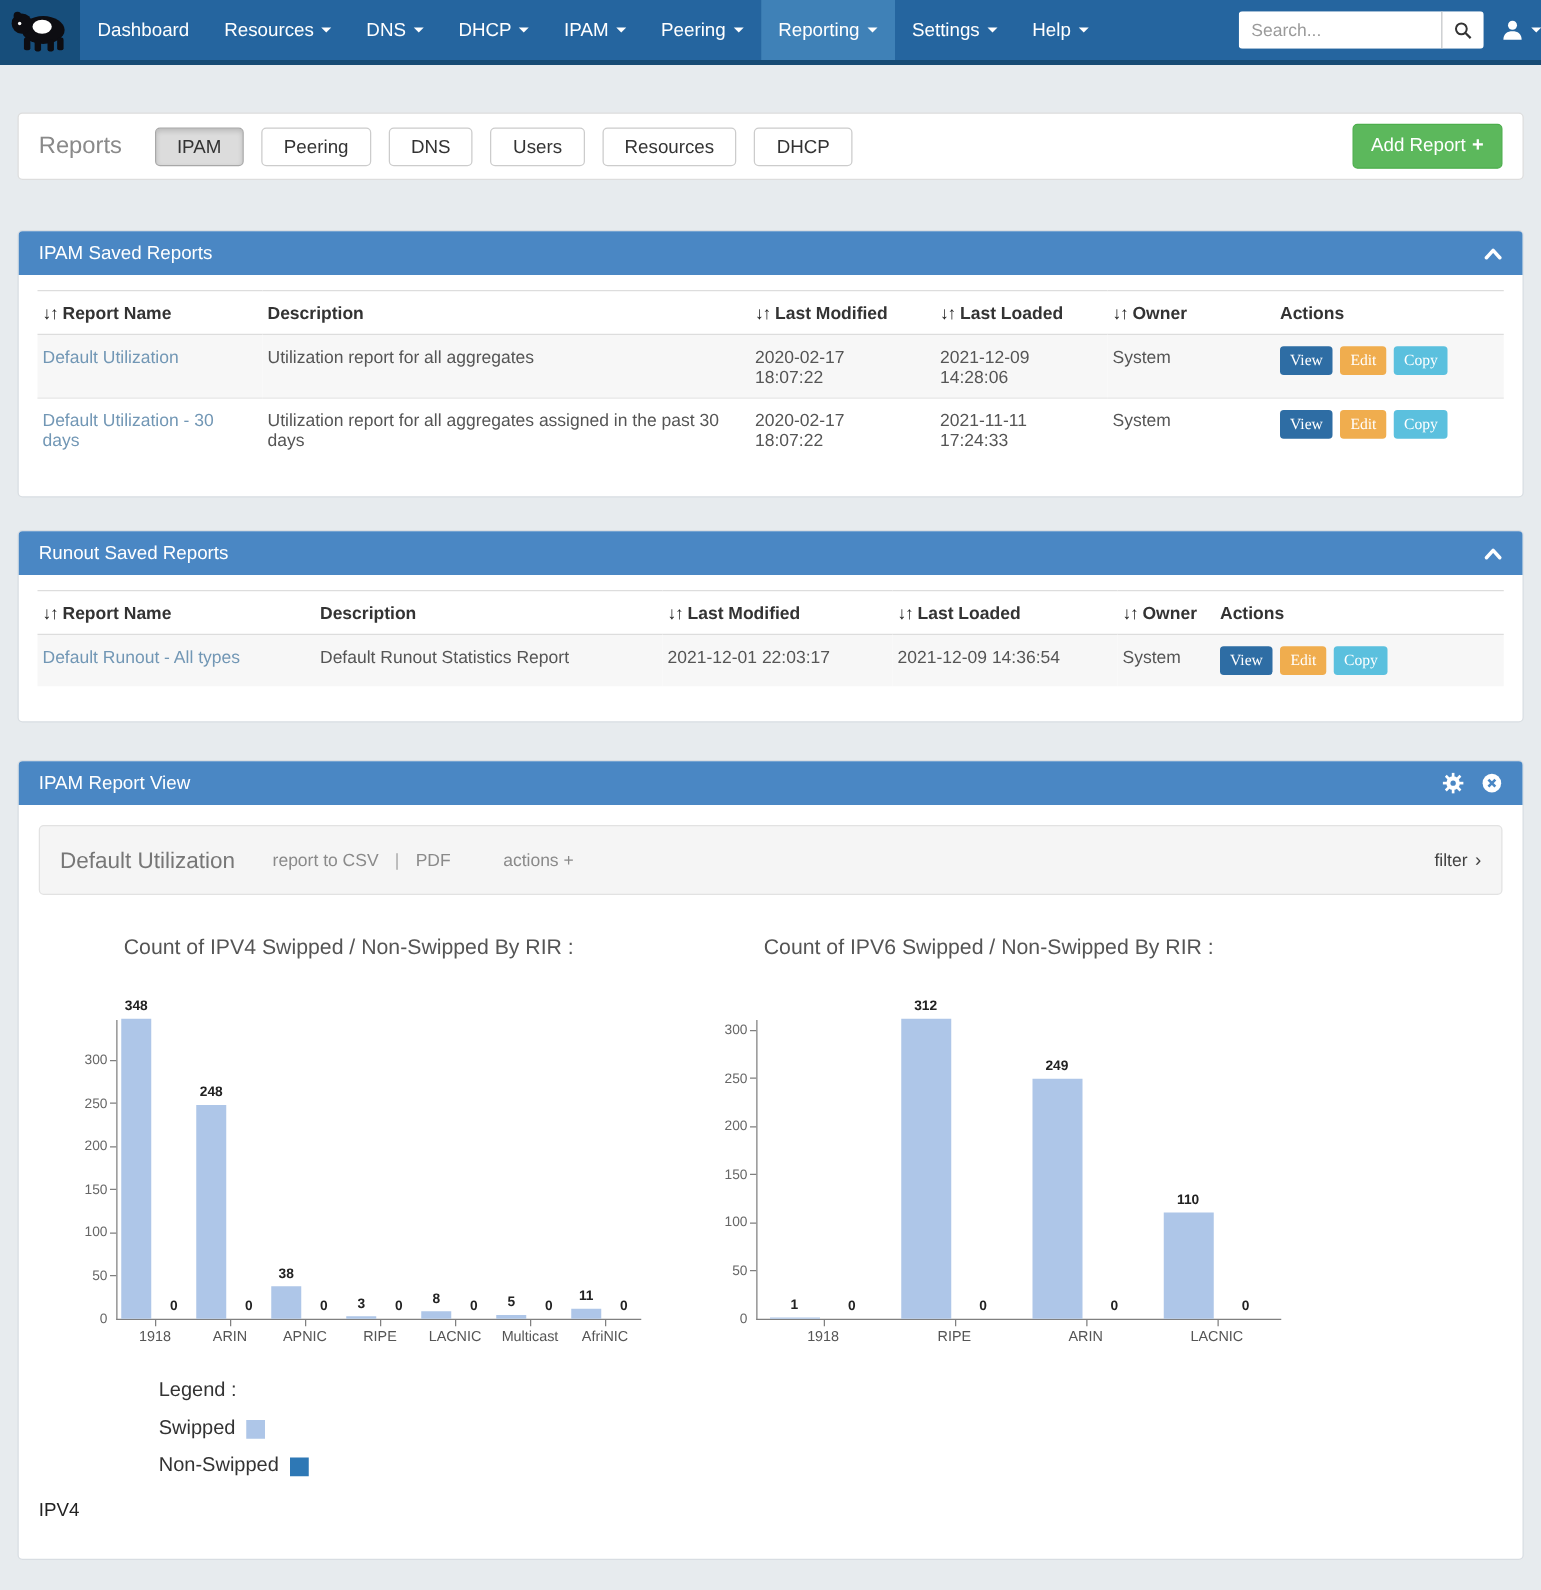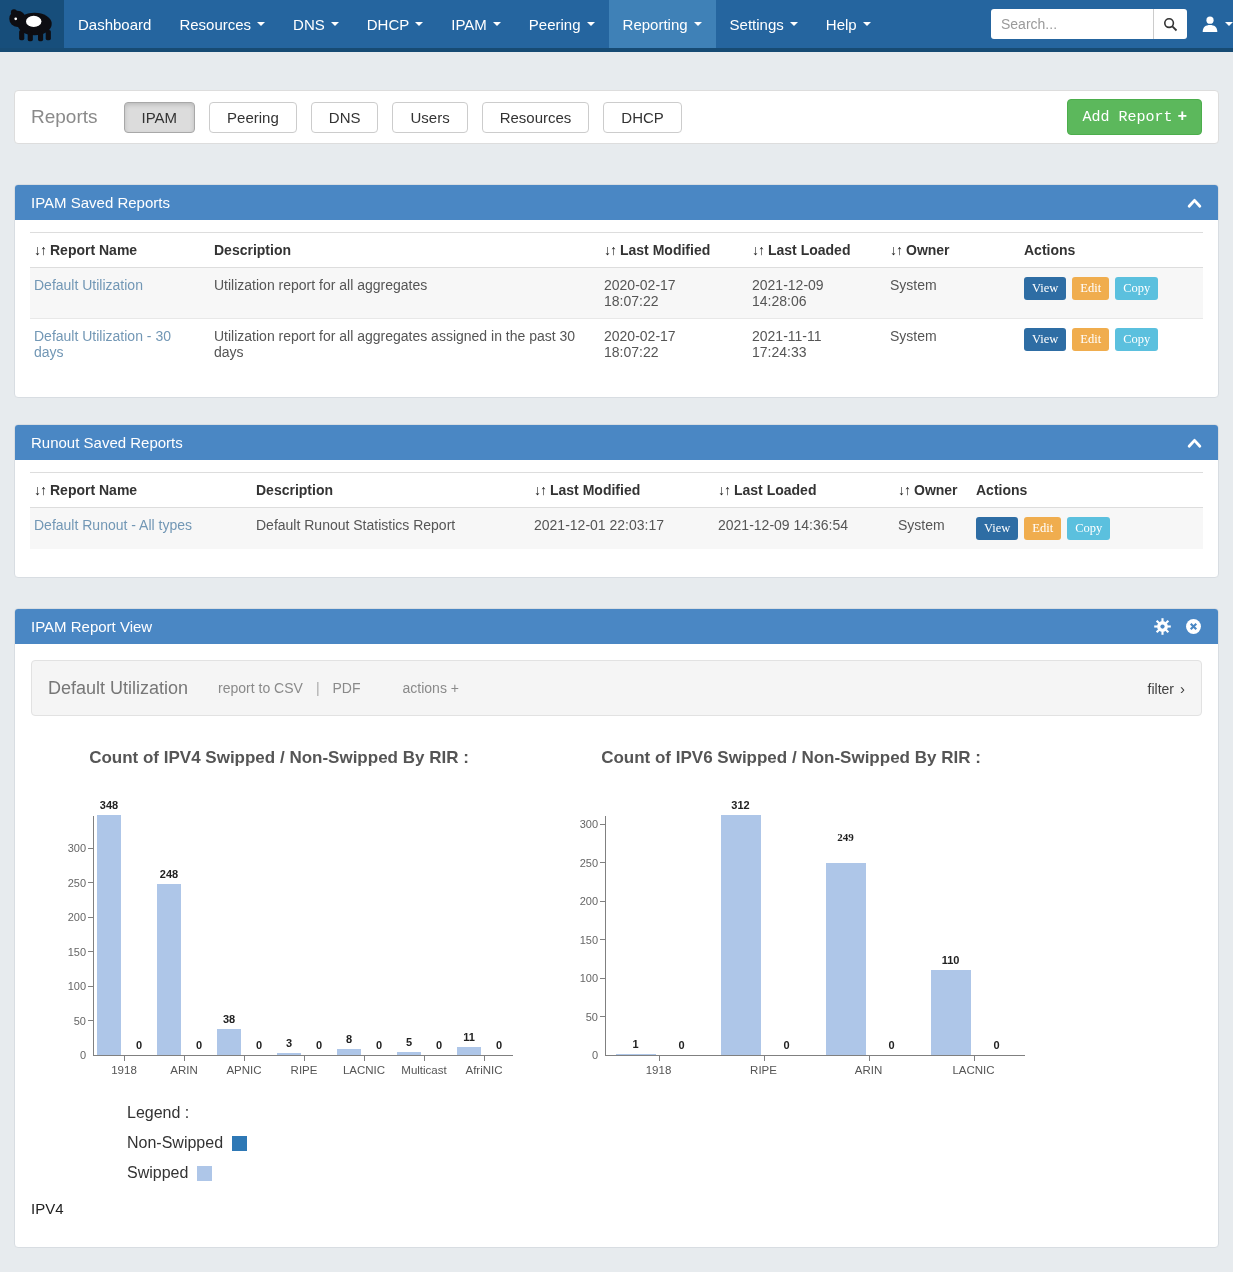--- a/index.html
+++ b/index.html
@@ -46,21 +46,21 @@
   .reports-title { color:#8a8a8a; font-size:19px; margin-right:26px; }
   .tab-btn {
     font-family:"Liberation Sans", sans-serif;
     background:#fff; border:1px solid #ccc; border-radius:4px; color:#333;
     font-size:15px; padding:6px 17px; margin-right:14px; cursor:pointer;
   }
   .tab-btn.active { background:#dcdcdc; border-color:#a8a8a8; box-shadow:inset 0 2px 4px rgba(0,0,0,.15); }
   .add-report {
     margin-left:auto; background:#5cb85c; border:1px solid #4cae4c; border-radius:4px;
     color:#fff; font-size:15px; padding:8px 14px; cursor:pointer;
-    font-family:Liberation Mono, monospace;
+    font-family:Liberation Sans, sans-serif;
   }
   .add-report .plus { font-weight:bold; margin-left:5px; font-size:16px; }
   
   .panel { background:#fff; border:1px solid #d8dde2; border-radius:4px; }
   .panel-ipam { margin-top:40px; }
   .panel-runout { margin-top:26px; }
   .panel-view { margin-top:30px; height:640px; }
   .panel-header {
     background:#4a87c4; color:#fff; font-size:15px; padding:9px 16px;
     border-radius:3px 3px 0 0; display:flex; align-items:center;
@@ -95,21 +95,21 @@
   .rv-report-name { color:#777; font-size:18px; margin-right:30px; }
   .rv-link { color:#8a8a8a; font-size:14px; cursor:pointer; }
   .rv-sep { color:#aaa; margin:0 13px; font-size:14px; }
   .rv-actions { margin-left:42px; }
   .rv-filter { margin-left:auto; color:#404040; font-size:14px; cursor:pointer; }
   .rv-filter .chev { margin-left:6px; font-size:15px; }
   
   .charts-row { display:flex; margin:18px 0 0 30px; }
   .chart-block { width:468px; }
   .chart-block.first { margin-right:44px; }
-  .chart-title { text-align:center; color:#555; font-size:17px; margin:14px 0 0; height:22px;font-weight:bold; }
+  .chart-title { text-align:center; color:#555; font-size:17px; margin:14px 0 0; height:22px; }
   .plot {
     position:relative; margin-left:48px; margin-top:46px;
     width:420px; height:240px;
     border-left:1px solid #808080; border-bottom:1px solid #808080;
   }
   .ytick-label { position:absolute; width:38px; text-align:right; font-size:11px; color:#666;
     left:-46px; transform:translateY(50%); }
   .ytick-dash { position:absolute; width:5px; height:1px; background:#808080; left:-6px; }
   .bar { position:absolute; bottom:0; background:#aec6e8; }
   .val-label { position:absolute; text-align:center; font-size:11px; font-weight:bold; color:#222; }
@@ -419,43 +419,43 @@
             <div class="val-label" style="left: -0.5px; width: 60px; bottom: 5px;">1</div>
             <div class="val-label" style="left: 45.5px; width: 60px; bottom: 4px;">0</div>
             <div class="xtick" style="left: 52.5px;"></div>
             <div class="cat-label" style="left: 0px; width: 105px;">1918</div>
             <div class="bar" style="left: 114.5px; width: 40px; height: 240px; background: rgb(174, 198, 232);"></div>
             <div class="val-label" style="left: 104.5px; width: 60px; bottom: 244px;">312</div>
             <div class="val-label" style="left: 150.5px; width: 60px; bottom: 4px;">0</div>
             <div class="xtick" style="left: 157.5px;"></div>
             <div class="cat-label" style="left: 105px; width: 105px;">RIPE</div>
             <div class="bar" style="left: 219.5px; width: 40px; height: 192px; background: rgb(174, 198, 232);"></div>
-            <div class="val-label" style="left: 209.5px; width: 60px; bottom: 212px; font-family: Liberation Serif, serif;">249</div>
+            <div class="val-label" style="left: 209.5px; width: 60px; bottom: 196px;">249</div>
             <div class="val-label" style="left: 255.5px; width: 60px; bottom: 4px;">0</div>
             <div class="xtick" style="left: 262.5px;"></div>
             <div class="cat-label" style="left: 210px; width: 105px;">ARIN</div>
             <div class="bar" style="left: 324.5px; width: 40px; height: 85px; background: rgb(174, 198, 232);"></div>
             <div class="val-label" style="left: 314.5px; width: 60px; bottom: 89px;">110</div>
             <div class="val-label" style="left: 360.5px; width: 60px; bottom: 4px;">0</div>
             <div class="xtick" style="left: 367.5px;"></div>
             <div class="cat-label" style="left: 315px; width: 105px;">LACNIC</div>
           </div>
         </div>
     </div>
 
     <div class="legend-block">
       <div class="legend-row">Legend :</div>
       <div id="legend-items">
           <div class="legend-row">
+            <span>Swipped</span>
+            <span class="legend-swatch" style="background: rgb(174, 198, 232);"></span>
+          </div>
+          <div class="legend-row">
             <span>Non-Swipped</span>
             <span class="legend-swatch" style="background: rgb(46, 120, 181);"></span>
           </div>
-          <div class="legend-row">
-            <span>Swipped</span>
-            <span class="legend-swatch" style="background: rgb(174, 198, 232);"></span>
-          </div>
         </div>
     </div>
 
     <div class="rv-footer-label">IPV4</div>
   </div>
 
 </div>
 
 </body></html>

